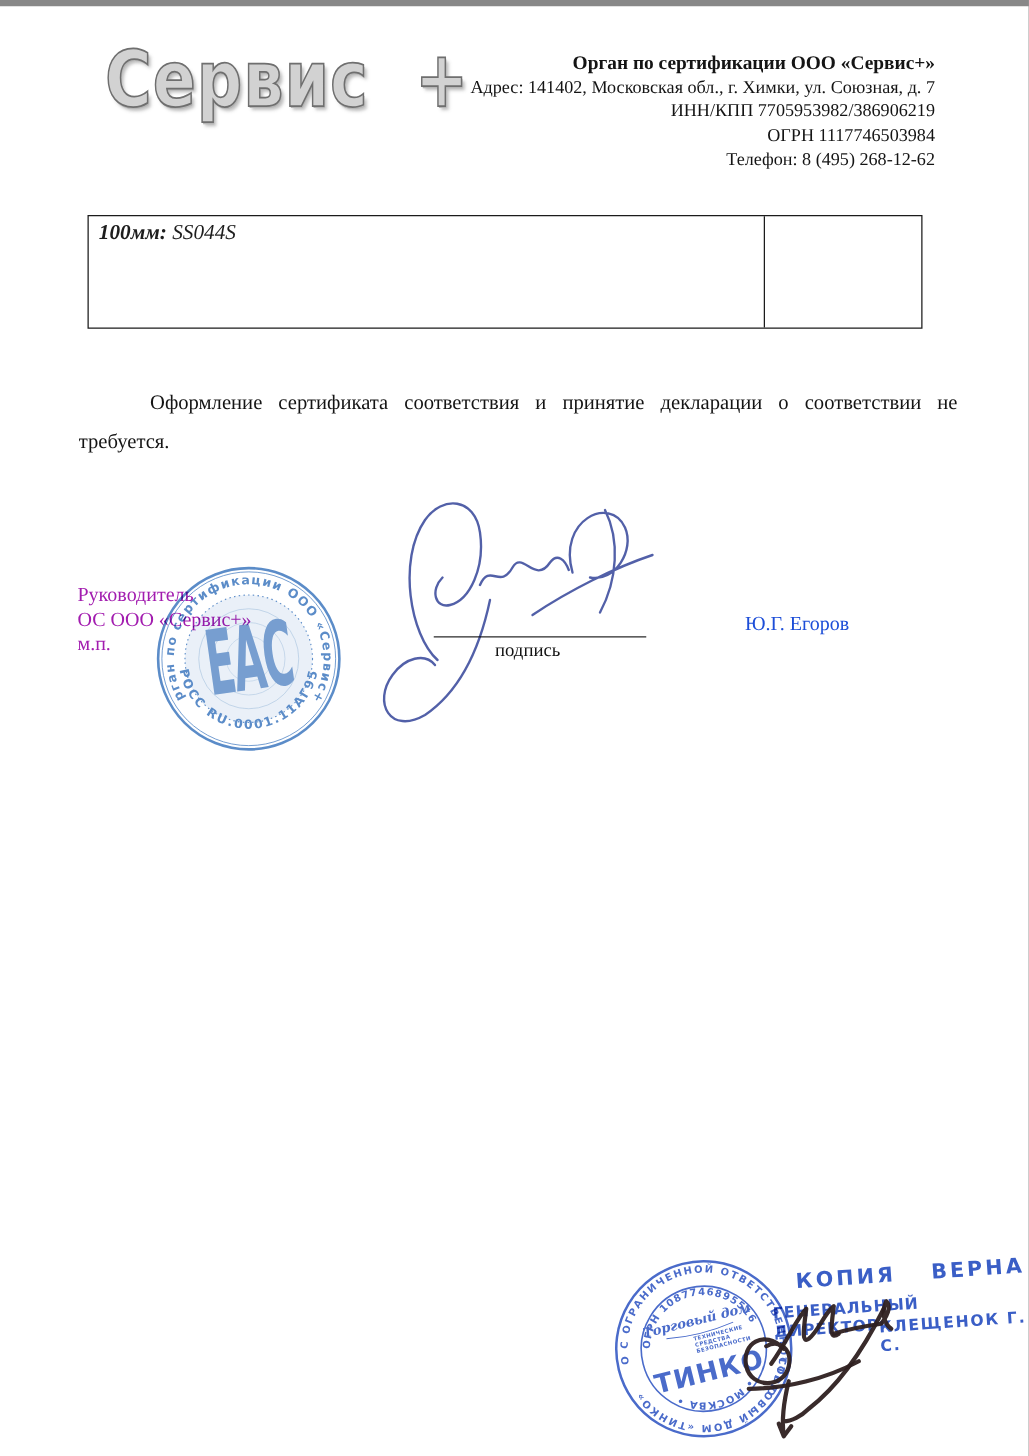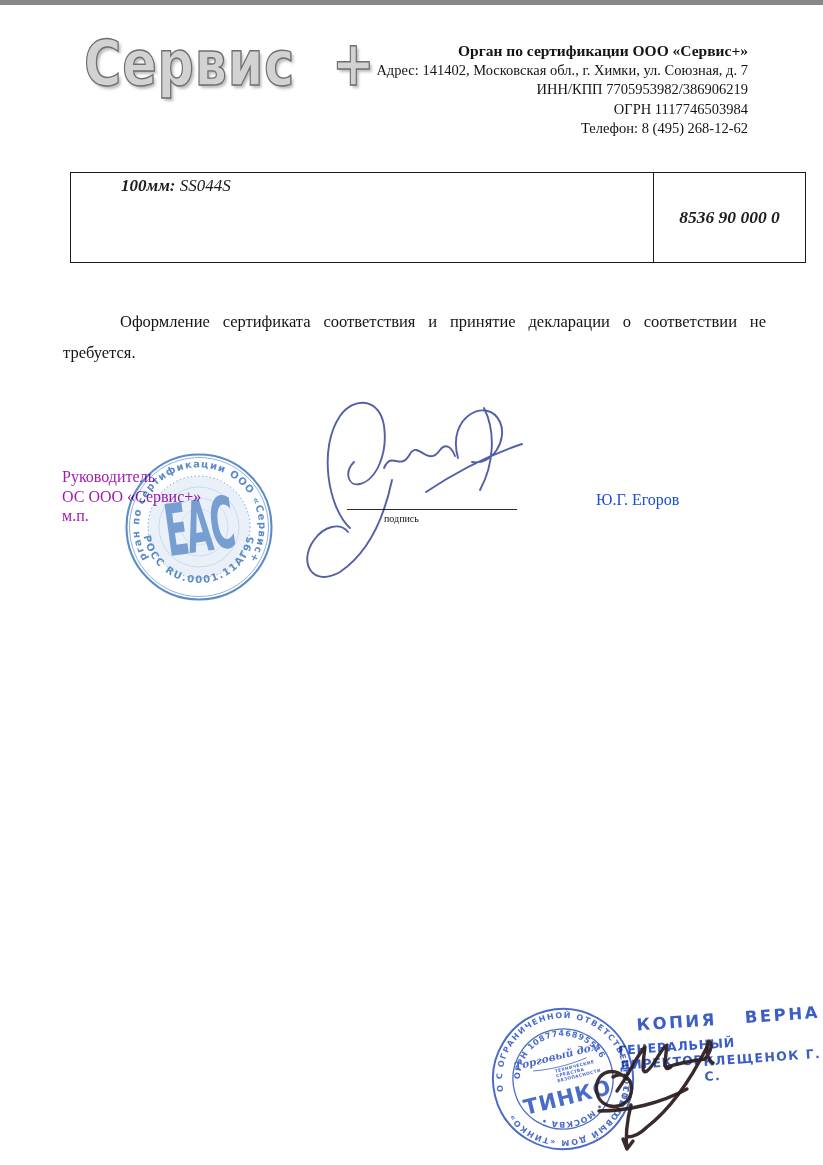--- a/index.html
+++ b/index.html
@@ -24,38 +24,38 @@
     transform:scaleX(.82);transform-origin:left top;
   }
   
   .header{
     position:absolute;right:75px;top:36px;width:430px;
     text-align:right;font-size:14.5px;line-height:19.5px;color:#141414;
   }
   .header .org{font-weight:bold;font-size:15.5px;}
   
   .info-table{
-    position:absolute;left:70px;top:167px;width:736px;height:91px;
-    border:1.6px solid #1b1b1b;display:flex;box-sizing:border-box;padding-left:42px;
+    position:absolute;left:70px;top:167px;width:668px;height:91px;
+    border:1.6px solid #1b1b1b;display:flex;box-sizing:border-box;
   }
   .cell-left{width:541px;border-right:1.6px solid #1b1b1b;box-sizing:border-box;
     padding:3px 8px;font-size:17px;font-style:italic;}
   .cell-left .lbl{font-weight:bold;}
   .cell-right{flex:1;display:flex;align-items:center;justify-content:center;
     font-size:17.5px;font-weight:bold;font-style:italic;}
   
   .body-par{
     position:absolute;left:63px;top:284px;width:703px;
     font-size:16.5px;line-height:31px;text-align:justify;
     text-indent:57px;word-spacing:3px;color:#141414;
   }
   
   .sig-block{position:absolute;left:62px;top:462px;font-size:16px;line-height:19.5px;color:#a21caf;}
   .sig-line{position:absolute;left:347px;top:504px;width:170px;border-top:1.5px solid #2a2a2a;}
-  .podpis{position:absolute;left:384px;top:508px;font-size:10px;color:#141414;}
+  .podpis{position:absolute;left:396px;top:508px;font-size:15px;color:#141414;}
   .signer{position:absolute;left:596px;top:486px;font-size:16px;color:#1d4ed8;}
   
   .eac-stamp{position:absolute;left:123px;top:446px;width:152px;height:152px;
     mix-blend-mode:multiply;opacity:.92;}
   .eac-stamp .ring{fill:none;stroke:#4d82c4;}
   .eac-stamp .ring-text{font-family:"DejaVu Sans", sans-serif;font-size:10px;
     font-weight:bold;letter-spacing:1.1px;fill:#4d82c4;}
   .eac-stamp .eac-center{font-family:"DejaVu Sans", sans-serif;font-weight:bold;
     fill:#6b96cc;letter-spacing:-3px;}
   .sig-blue{position:absolute;left:288px;top:383px;width:240px;height:195px;
@@ -97,21 +97,20 @@
     <div>ИНН/КПП 7705953982/386906219</div>
     <div>ОГРН 1117746503984</div>
     <div>Телефон: 8 (495) 268-12-62</div>
   </div>
 
   <div class="info-table">
     <div class="cell-left">
       <span class="lbl">100мм:</span>
       <span>SS044S</span>
     </div>
-    <div class="cell-right">8536 90 000 0</div>
   </div>
 
   <p class="body-par">Оформление сертификата соответствия и принятие декларации о соответствии не требуется.</p>
 
   <div class="sig-block">
     <div>Руководитель</div>
     <div>ОС ООО «Сервис+»</div>
     <div>м.п.</div>
   </div>
 

